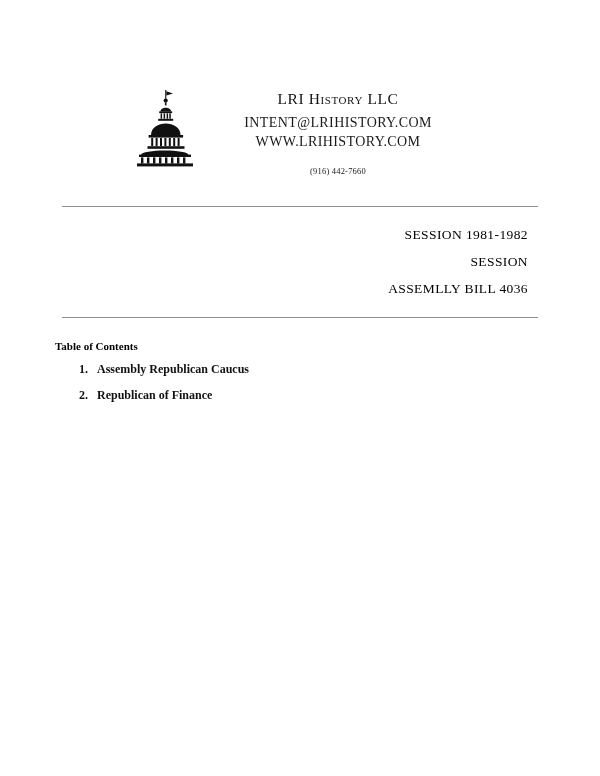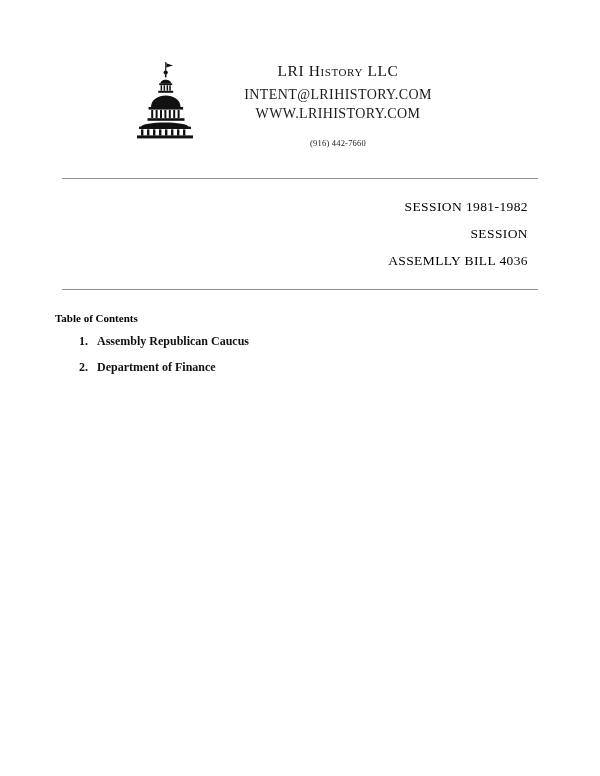--- a/index.html
+++ b/index.html
@@ -17,21 +17,21 @@
     background: #ffffff;
     margin: 0 auto;
     overflow: hidden;
   }
 
   
   .letterhead {
     display: flex;
     align-items: flex-start;
     justify-content: center;
-    padding-top: 58px;
+    padding-top: 86px;
   }
   .logo {
     width: 70px;
     height: 76px;
     flex: 0 0 70px;
     margin-right: 6px;
     position: relative;
     top: 4px;
   }
   .logo svg { display: block; }
@@ -174,17 +174,17 @@
     <div>SESSION</div>
     <div>ASSEMLLY BILL 4036</div>
   </div>
 
   <div class="rule rule-bottom"></div>
 
   <div class="toc">
     <div class="toc-title">Table of Contents</div>
     <ol class="toc-list">
       <li><span>Assembly Republican Caucus</span></li>
-      <li><span>Department of Finance</span></li>
+      <li><span>Republican of Finance</span></li>
     </ol>
   </div>
 
 </div>
 
 </body></html>

